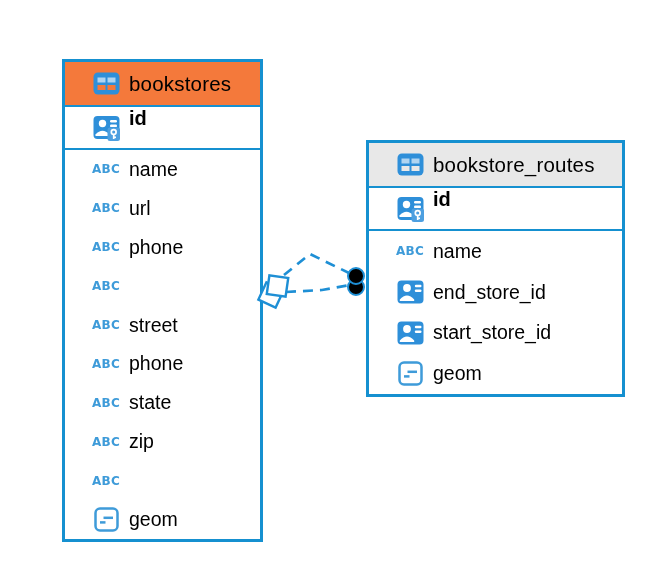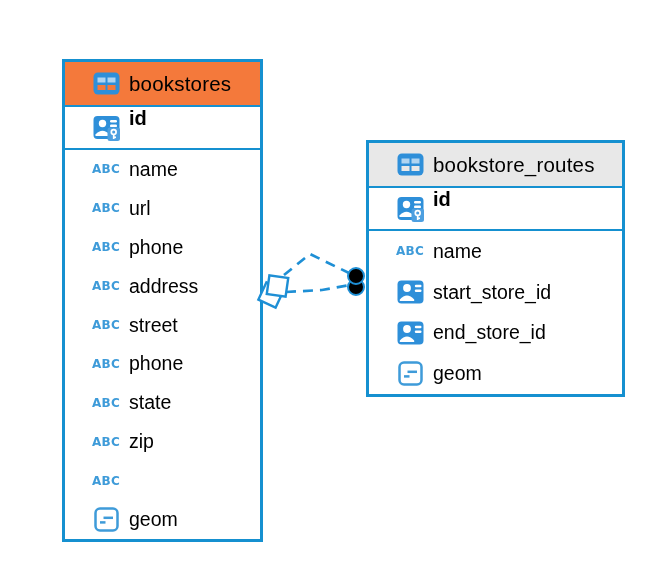--- a/index.html
+++ b/index.html
@@ -77,21 +77,20 @@
     <div class="col-row">
       <span class="icon abc">ABC</span>
       <span>url</span>
     </div>
     <div class="col-row">
       <span class="icon abc">ABC</span>
       <span>phone</span>
     </div>
     <div class="col-row">
       <span class="icon abc">ABC</span>
-      <span>address</span>
     </div>
     <div class="col-row">
       <span class="icon abc">ABC</span>
       <span>street</span>
     </div>
     <div class="col-row">
       <span class="icon abc">ABC</span>
       <span>phone</span>
     </div>
     <div class="col-row">
@@ -153,33 +152,33 @@
     <div class="col-row">
       <span class="icon">
           <svg width="27" height="24" viewBox="0 0 27 24">
             <rect x="0.5" y="0.5" width="26" height="23" rx="4" fill="#2E8FD9"></rect>
             <circle cx="10" cy="8" r="3.9" fill="#fff"></circle>
             <path d="M2.8 19.5 Q10 11.5 17.2 19.5 L17.2 21 L2.8 21 Z" fill="#fff"></path>
             <rect x="17.8" y="4.8" width="6.7" height="2.5" rx="1.2" fill="#fff"></rect>
             <rect x="17.8" y="9.4" width="6.7" height="2.5" rx="1.2" fill="#fff"></rect>
           </svg>
         </span>
-      <span>start_store_id</span>
+      <span>end_store_id</span>
     </div>
     <div class="col-row">
       <span class="icon">
           <svg width="27" height="24" viewBox="0 0 27 24">
             <rect x="0.5" y="0.5" width="26" height="23" rx="4" fill="#2E8FD9"></rect>
             <circle cx="10" cy="8" r="3.9" fill="#fff"></circle>
             <path d="M2.8 19.5 Q10 11.5 17.2 19.5 L17.2 21 L2.8 21 Z" fill="#fff"></path>
             <rect x="17.8" y="4.8" width="6.7" height="2.5" rx="1.2" fill="#fff"></rect>
             <rect x="17.8" y="9.4" width="6.7" height="2.5" rx="1.2" fill="#fff"></rect>
           </svg>
         </span>
-      <span>end_store_id</span>
+      <span>start_store_id</span>
     </div>
     <div class="col-row">
       <span class="icon">
           <svg width="25" height="25" viewBox="0 0 25 25">
             <rect x="1.5" y="1.5" width="22" height="22" rx="4.5" fill="none" stroke="#3E9BD9" stroke-width="2.5"></rect>
             <line x1="9.5" y1="10.8" x2="19" y2="10.8" stroke="#3E9BD9" stroke-width="2.5"></line>
             <line x1="6" y1="15.4" x2="11.5" y2="15.4" stroke="#3E9BD9" stroke-width="2.5"></line>
           </svg>
         </span>
       <span>geom</span>

